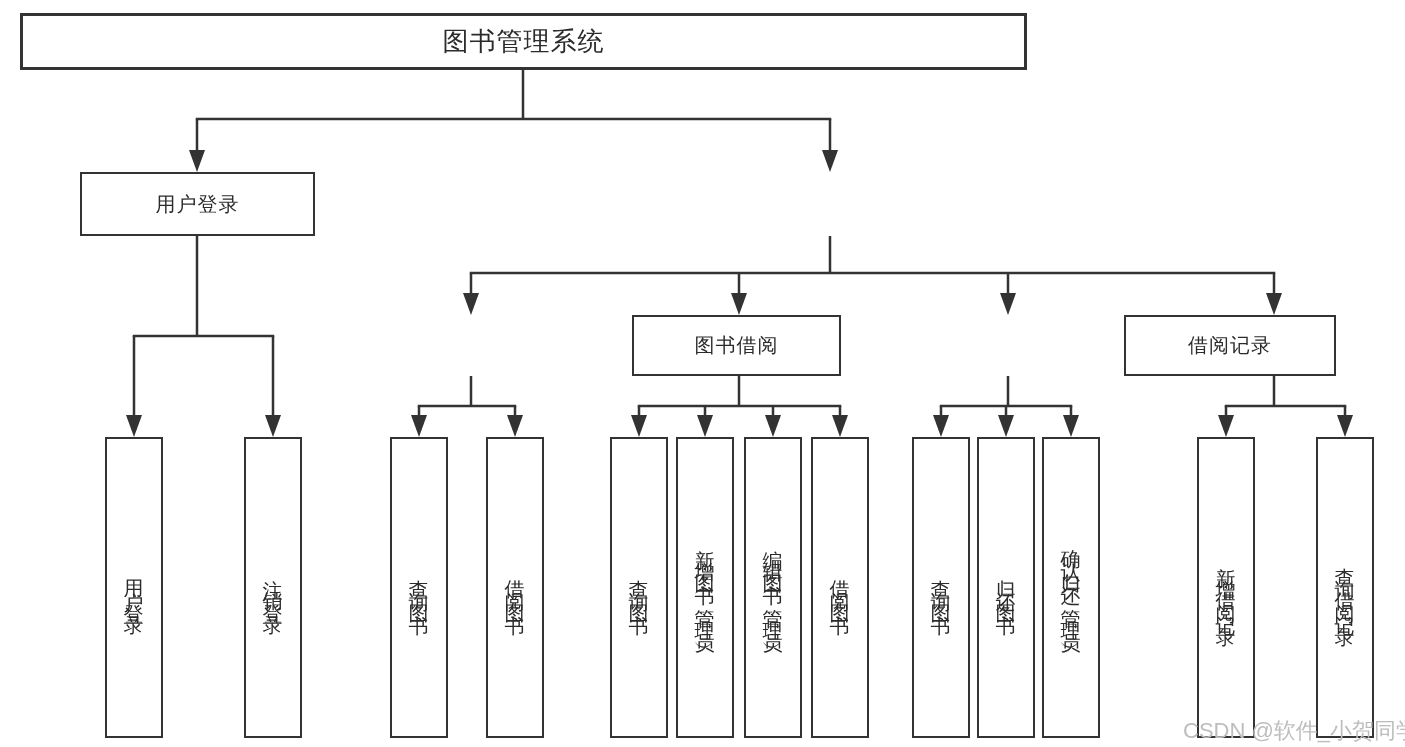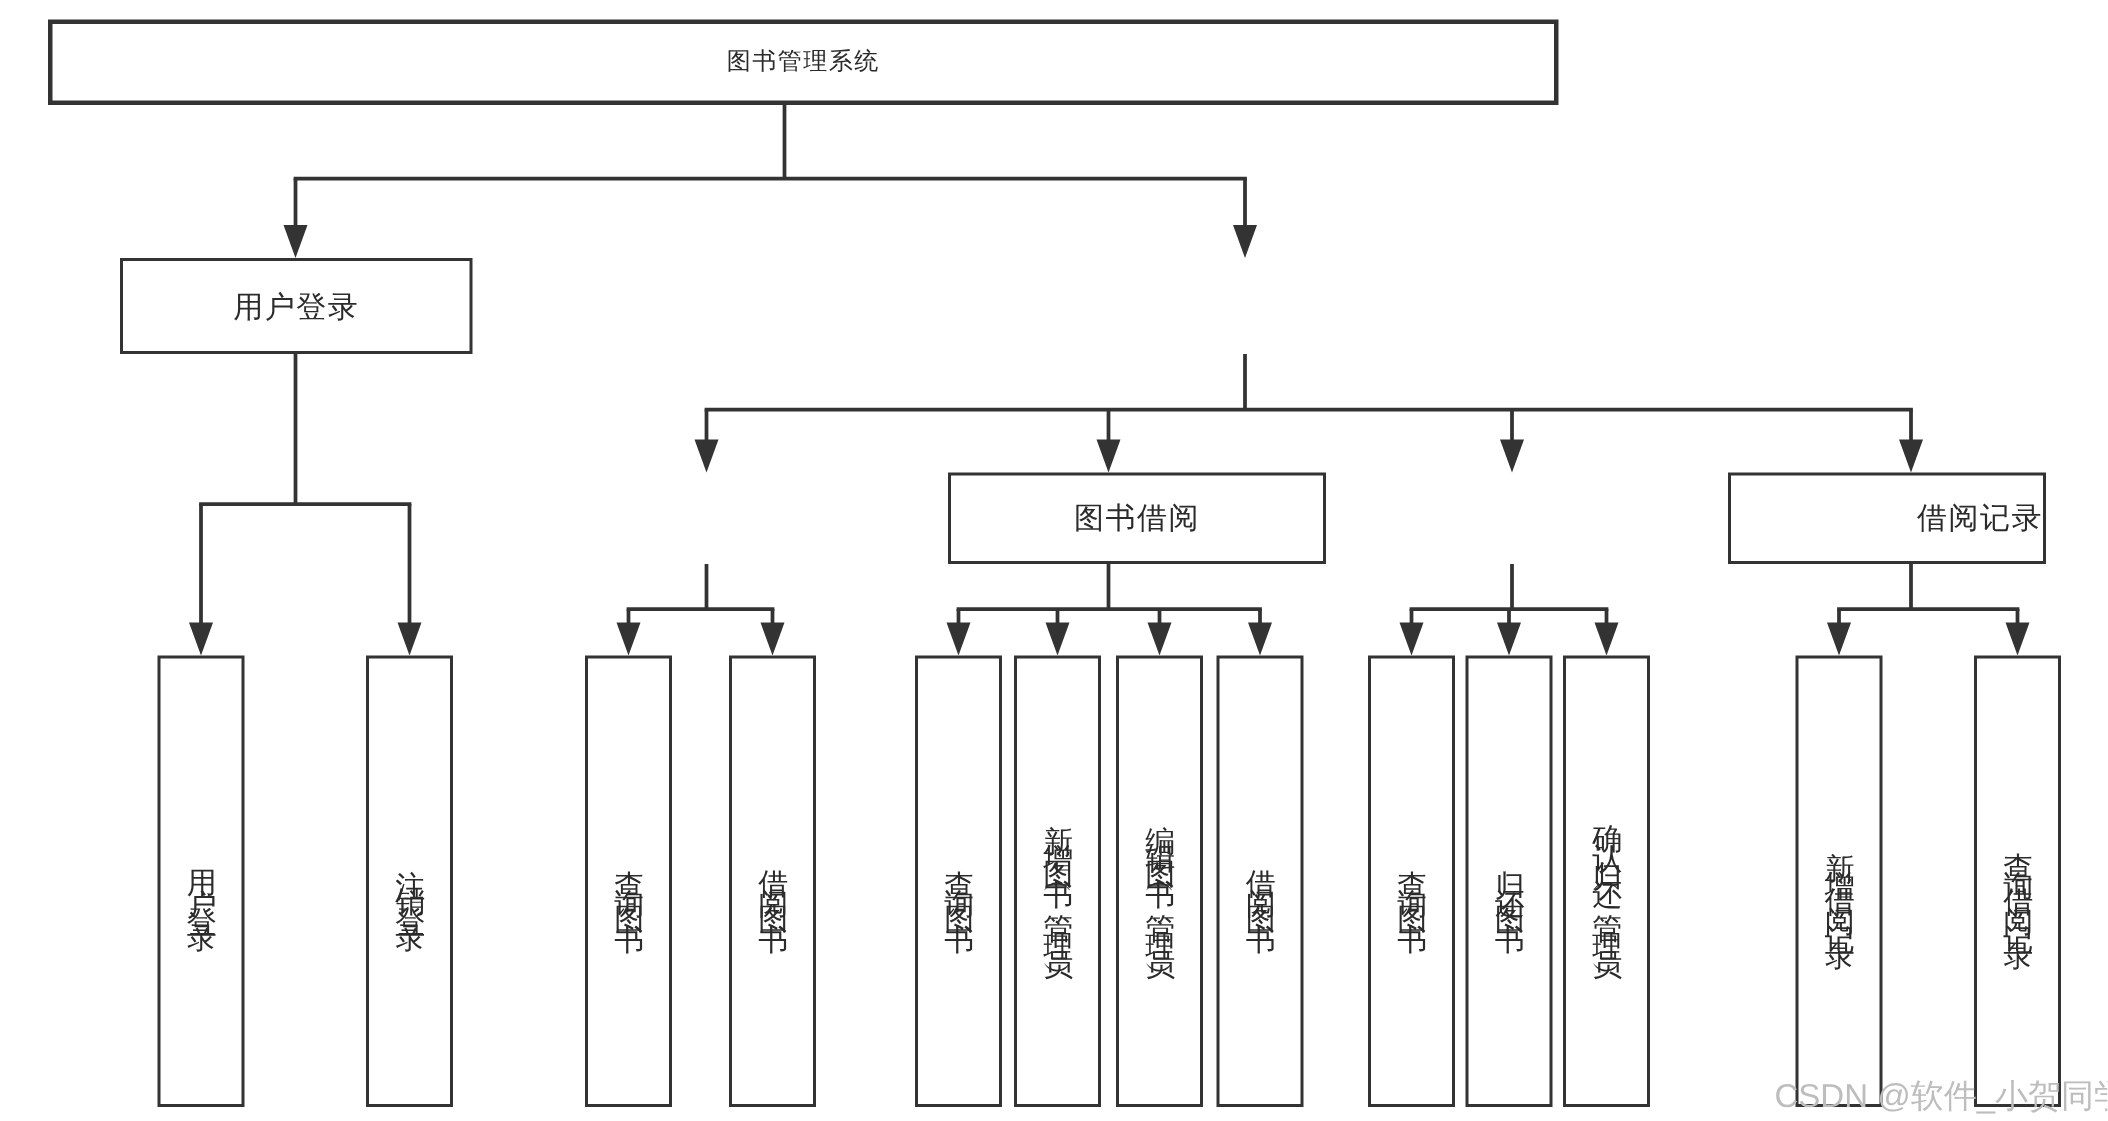--- a/index.html
+++ b/index.html
@@ -19,21 +19,21 @@
   .hbox {
     position: absolute;
     border: 3px solid #333333;
     background: #ffffff;
     display: flex;
     align-items: center;
     justify-content: center;
     box-sizing: border-box;
     color: #2b2b2b;
   }
-  .hbox.lv1 { font-size: 16px; letter-spacing: 1px; margin-left: 12px; }
+  .hbox.lv1 { font-size: 26px; letter-spacing: 1px; }
   .hbox.lv2, .hbox.lv3 { font-size: 20px; letter-spacing: 1px; border-width: 2.5px; }
   .vbox {
     position: absolute;
     border: 2.5px solid #333333;
     background: #ffffff;
     display: flex;
     align-items: center;
     justify-content: center;
     box-sizing: border-box;
     color: #2b2b2b;
@@ -109,24 +109,24 @@
   </svg>
 
   <div class="hbox lv1" style="left:20px; top:13px; width:1007px; height:57px;">
     <span>图书管理系统</span>
   </div>
 
   <div class="hbox lv2" style="left:80px; top:172px; width:235px; height:64px;">
     <span>用户登录</span>
   </div>
 
-  <div class="hbox lv3" style="left:632px; top:315px; width:252px; height:61px;">
+  <div class="hbox lv3" style="left:632px; top:315px; width:209px; height:61px;">
     <span>图书借阅</span>
   </div>
-  <div class="hbox lv3" style="left:1152px; top:315px; width:212px; height:61px;justify-content:flex-end;">
+  <div class="hbox lv3" style="left:1124px; top:315px; width:212px; height:61px;">
     <span>借阅记录</span>
   </div>
 
   <div class="vbox" style="left:105px; top:437px; width:58px; height:301px;">
     <span>用户登录</span>
   </div>
   <div class="vbox" style="left:244px; top:437px; width:58px; height:301px;">
     <span>注销登录</span>
   </div>
 

